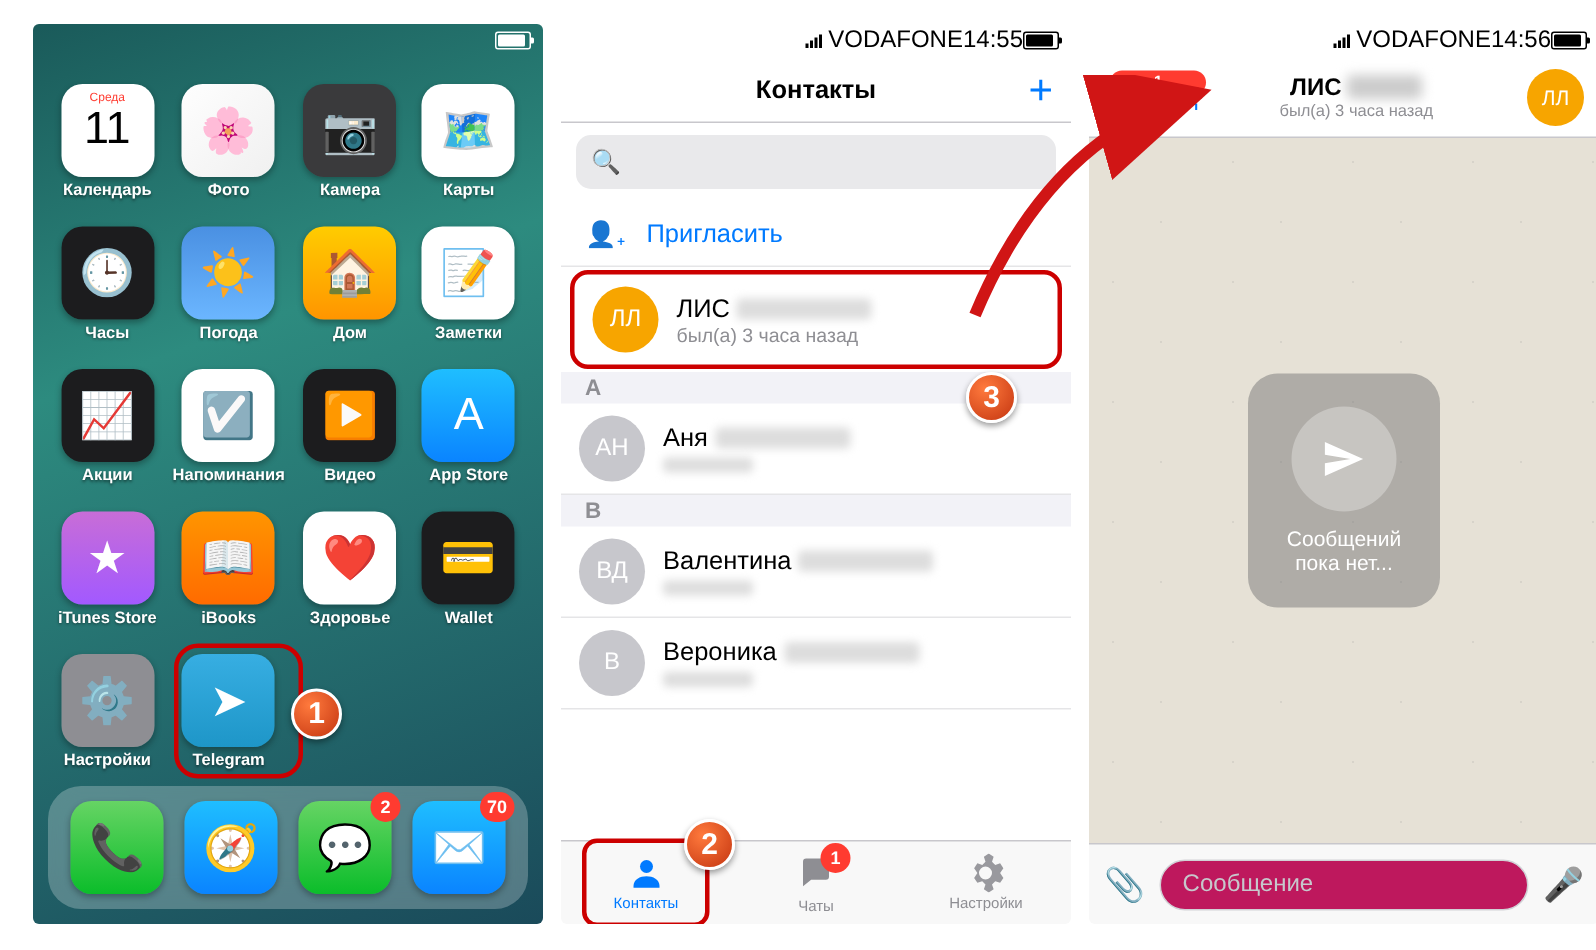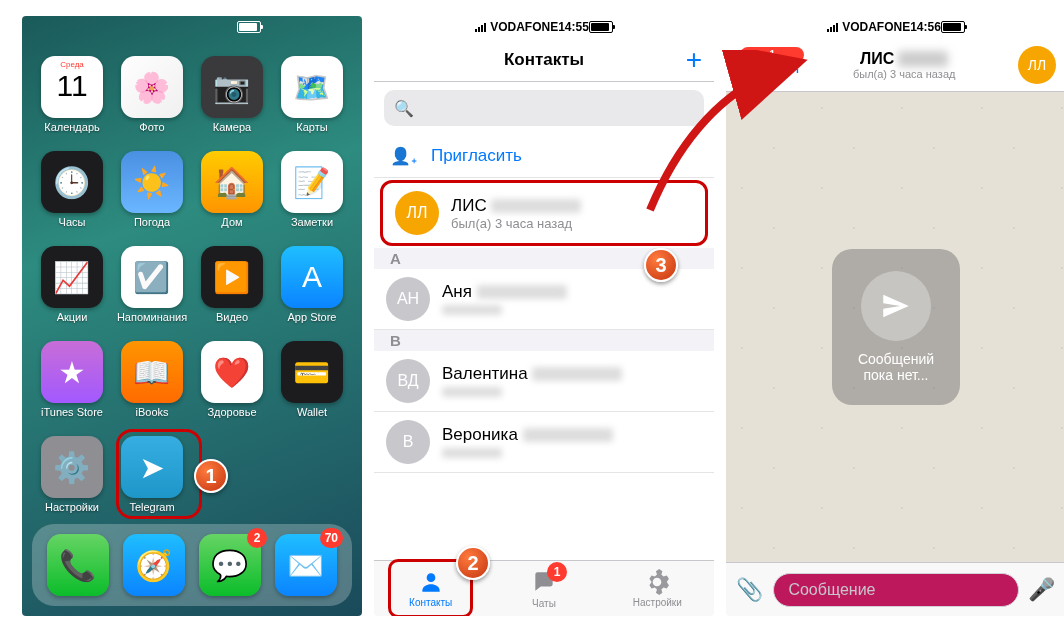--- a/index.html
+++ b/index.html
@@ -2,37 +2,37 @@
 <html><head>
 <meta charset="utf-8">
 <style>
 * { margin:0; padding:0; box-sizing:border-box; font-family:-apple-system,Helvetica,Arial,sans-serif; -webkit-font-smoothing:antialiased; }
 body { background:#fff; width:1064px; height:633px; position:relative; }
 .frame { position:absolute; width:340px; height:600px; top:16px; border-radius:4px; overflow:hidden; background:#fff; }
 .f1 { left:22px; }
 .f2 { left:374px; }
 .f3 { left:726px; }
 
-.status-bar { height:22px; display:flex; align-items:center; padding:0 8px; font-size:12px; font-weight:700; justify-content:center; }
+.status-bar { height:22px; display:flex; align-items:center; padding:0 8px; font-size:16px; font-weight:400; justify-content:flex-end; }
 .status-left { display:flex; align-items:center; gap:4px; }
 .status-right { display:flex; align-items:center; gap:6px; }
 .sb-white { color:#fff; }
 .sb-dark { color:#000; }
 .signal { display:flex; gap:1px; align-items:flex-end; }
 .signal span { width:2px; background:currentColor; }
 .signal span:nth-child(1){height:3px} .signal span:nth-child(2){height:5px} .signal span:nth-child(3){height:7px} .signal span:nth-child(4){height:9px}
 .battery { width:24px; height:12px; border:1px solid currentColor; border-radius:2px; position:relative; }
 .battery::after { content:''; position:absolute; right:-3px; top:3px; width:2px; height:4px; background:currentColor; border-radius:0 1px 1px 0; }
 .battery-fill { position:absolute; left:1px; top:1px; bottom:1px; width:18px; background:currentColor; border-radius:1px; }
 
 .home-wall { position:absolute; inset:0; background:linear-gradient(160deg,#1a5a5a 0%,#2d8b7f 35%,#1a4a5a 100%); }
 .home-grid { position:absolute; top:30px; left:0; right:0; padding:10px 14px; display:grid; grid-template-columns:repeat(4,1fr); gap:18px 8px; }
 .app-icon { display:flex; flex-direction:column; align-items:center; gap:3px; }
 .app-icon .ico { width:62px; height:62px; border-radius:14px; display:flex; align-items:center; justify-content:center; font-size:30px; position:relative; box-shadow:0 2px 4px rgba(0,0,0,.3); }
-.app-icon .lbl { font-size:11px; color:#fff; text-shadow:0 1px 2px rgba(0,0,0,.5); }
+.app-icon .lbl { font-size:11px; color:#fff; text-shadow:0 1px 2px rgba(0,0,0,.5);font-weight:bold; }
 .badge { position:absolute; top:-6px; right:-6px; min-width:20px; height:20px; background:#ff3b30; border-radius:10px; color:#fff; font-size:12px; font-weight:600; display:flex; align-items:center; justify-content:center; padding:0 5px; }
 .dock { position:absolute; bottom:10px; left:10px; right:10px; height:82px; background:rgba(255,255,255,.25); backdrop-filter:blur(10px); border-radius:22px; display:flex; justify-content:space-around; align-items:center; padding:0 8px; }
 .highlight-box { position:absolute; border:3px solid #c00; border-radius:16px; pointer-events:none; }
 
 .callout { position:absolute; width:34px; height:34px; border-radius:50%; background:radial-gradient(circle at 35% 30%,#ff7a3d,#c43510); border:2px solid #fff; color:#fff; font-size:20px; font-weight:700; display:flex; align-items:center; justify-content:center; box-shadow:0 2px 4px rgba(0,0,0,.4); z-index:50; }
 
 .nav-bar { height:44px; border-bottom:1px solid #c8c7cc; display:flex; align-items:center; justify-content:center; position:relative; }
 .nav-title { font-size:17px; font-weight:600; }
 .nav-right { position:absolute; right:12px; color:#007aff; font-size:28px; font-weight:300; }
 .nav-left { position:absolute; left:8px; color:#007aff; font-size:17px; display:flex; align-items:center; }

